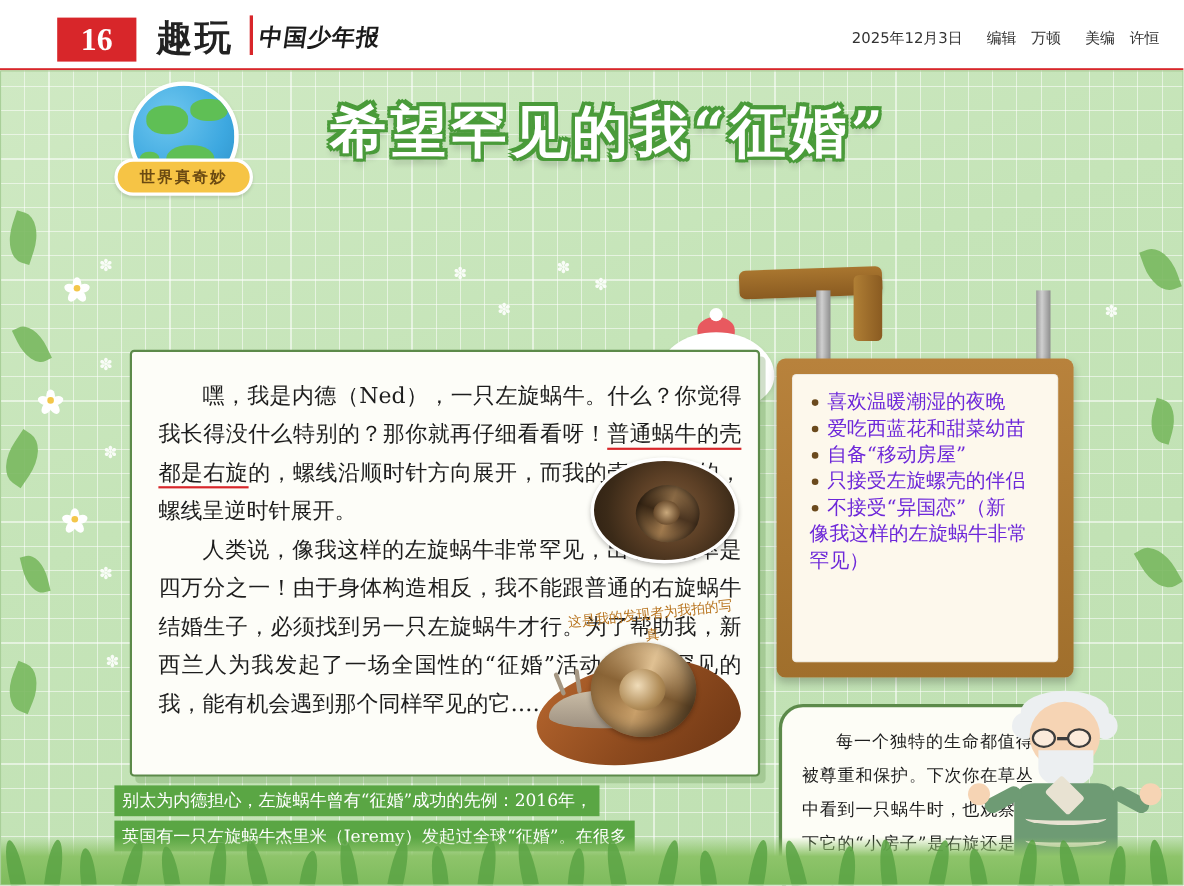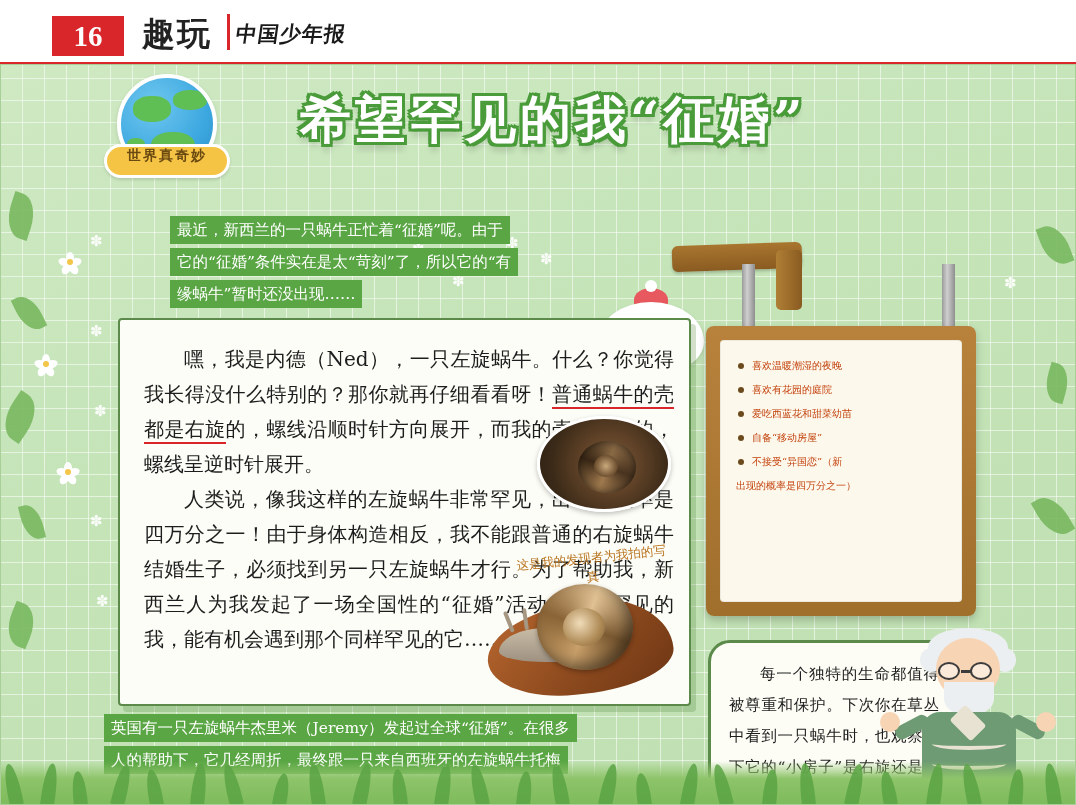--- a/index.html
+++ b/index.html
@@ -118,21 +118,21 @@
     overflow: hidden;
   }
   .continent {
     position: absolute; background: #5fbf55; border-radius: 45%;
   }
   #globe-label {
     position: absolute; left: 0; top: 70px; width: 126px; height: 34px;
     background: #f6c445;
     border: 3px solid #ffffff;
     border-radius: 17px;
-    display: flex; align-items: flex-start; justify-content: center;
+    display: flex; align-items: center; justify-content: center;
     box-shadow: 0 2px 3px rgba(0,0,0,.12);
   }
   #globe-label span {
     font-size: 14px; font-weight: bold; color: #6b4a12;
     letter-spacing: 2px;
     font-family: "DejaVu Serif", "Liberation Serif", serif;
   }
 
   
   #title {
@@ -320,21 +320,21 @@
   }
   #sign-title {
     text-align: center;
     font-size: 16px; font-weight: bold; color: #2a2a2a;
     font-family: "DejaVu Serif", "Liberation Serif", serif;
     margin-bottom: 10px;
   }
   #sign-list { list-style: none; }
   #sign-list li {
     position: relative;
-    font-size: 10px; line-height: 24px; color: #c2410c;
+    font-size: 18px; line-height: 24px; color: #6d28d9;
     padding-left: 16px;
     font-family: "DejaVu Serif", "Liberation Serif", serif;
   }
   #sign-list li::before {
     content: "";
     position: absolute; left: 2px; top: 9px;
     width: 6px; height: 6px; border-radius: 50%;
     background: #6b4a1d;
   }
   #sign-list li.nobullet { padding-left: 0; }
@@ -442,20 +442,25 @@
 
 <div id="page">
 
   <div id="header">
     <div id="page-num-box">
       <span id="page-num">16</span>
     </div>
     <div id="section-name">趣玩</div>
     <div id="masthead-bar"></div>
     <div id="masthead">中国少年报</div>
+    <div id="header-meta">
+      <span>2025年12月3日</span>
+      <span>编辑　万顿</span>
+      <span>美编　许恒</span>
+    </div>
     <div id="header-rule"></div>
   </div>
 
   <div id="body-area">
 
     <div class="leaf" style="left:8px; top:130px; width:26px; height:44px; transform:rotate(18deg);"></div>
     <div class="leaf" style="left:18px; top:230px; width:22px; height:38px; transform:rotate(-26deg);"></div>
     <div class="leaf" style="left:6px; top:330px; width:28px; height:46px; transform:rotate(34deg);"></div>
     <div class="leaf" style="left:22px; top:440px; width:20px; height:36px; transform:rotate(-14deg);"></div>
     <div class="leaf" style="left:8px; top:540px; width:26px; height:42px; transform:rotate(22deg);"></div>
@@ -506,49 +511,44 @@
         <i class="continent" style="left:30px; top:54px; width:44px; height:28px;"></i>
         <i class="continent" style="left:6px; top:60px; width:18px; height:14px;"></i>
       </div>
       <div id="globe-label">
         <span>世界真奇妙</span>
       </div>
     </div>
 
     <div id="title">希望罕见的我“征婚”</div>
 
-    <div id="intro">
-      <span class="line">最近，新西兰的一只蜗牛正忙着“征婚”呢。由于</span>
-      <span class="line">它的“征婚”条件实在是太“苛刻”了，所以它的“有</span>
-      <span class="line">缘蜗牛”暂时还没出现……</span>
-    </div>
 
     <div id="cloud-mascot">
       <div id="cloud-hat"></div>
       <div id="cloud-body"></div>
       <i class="cloud-eye" style="left:32px;"></i>
       <i class="cloud-eye" style="left:70px;"></i>
       <i class="cloud-cheek" style="left:22px;"></i>
       <i class="cloud-cheek" style="left:76px;"></i>
       <div id="cloud-mouth"></div>
     </div>
 
     <div id="sign-arm"></div>
     <div id="sign-arm-v"></div>
     <div id="sign-post-left"></div>
     <div id="sign-post-right"></div>
     <div id="sign-board">
       <div id="sign-paper">
         <ul id="sign-list">
           <li>喜欢温暖潮湿的夜晚</li>
-          <li>喜欢有花园的庭院</li>
           <li>爱吃西蓝花和甜菜幼苗</li>
           <li>自备“移动房屋”</li>
+          <li>只接受左旋螺壳的伴侣</li>
           <li>不接受“异国恋”（新</li>
-          <li class="nobullet">出现的概率是四万分之一）</li>
+          <li class="nobullet">像我这样的左旋蜗牛非常罕见）</li>
         </ul>
       </div>
     </div>
 
     <div id="article-card">
       <div id="article-text">
         <p><span>嘿，我是内德（Ned），一只左旋蜗牛。什么？你觉得我长得没什么特别的？那你就再仔细看看呀！</span><span class="underline-red">普通蜗牛的壳都是右旋</span><span>的，螺线沿顺时针方向展开，而我的壳是左旋的，螺线呈逆时针展开。</span></p>
         <p>人类说，像我这样的左旋蜗牛非常罕见，出现的概率是四万分之一！由于身体构造相反，我不能跟普通的右旋蜗牛结婚生子，必须找到另一只左旋蜗牛才行。为了帮助我，新西兰人为我发起了一场全国性的“征婚”活动。希望罕见的我，能有机会遇到那个同样罕见的它……</p>
       </div>
 
@@ -559,20 +559,21 @@
       <div id="photo-caption">这是我的发现者为我拍的写真</div>
 
       <div id="snail-photo-2">
         <div id="leaf-bg"></div>
         <div id="snail-body"></div>
         <div id="snail-shell"></div>
       </div>
     </div>
 
     <div id="ending">
+      <span class="line">别太为内德担心，左旋蜗牛曾有“征婚”成功的先例：2016年，</span>
       <span class="line">英国有一只左旋蜗牛杰里米（Jeremy）发起过全球“征婚”。在很多</span>
       <span class="line">人的帮助下，它几经周折，最终跟一只来自西班牙的左旋蜗牛托梅</span>
 
     </div>
 
     <div id="speech-bubble">
       <div id="speech-text">每一个独特的生命都值得被尊重和保护。下次你在草丛中看到一只蜗牛时，也观察一下它的“小房子”是右旋还是左旋的吧。</div>
     </div>
 
     <div id="oldman">

